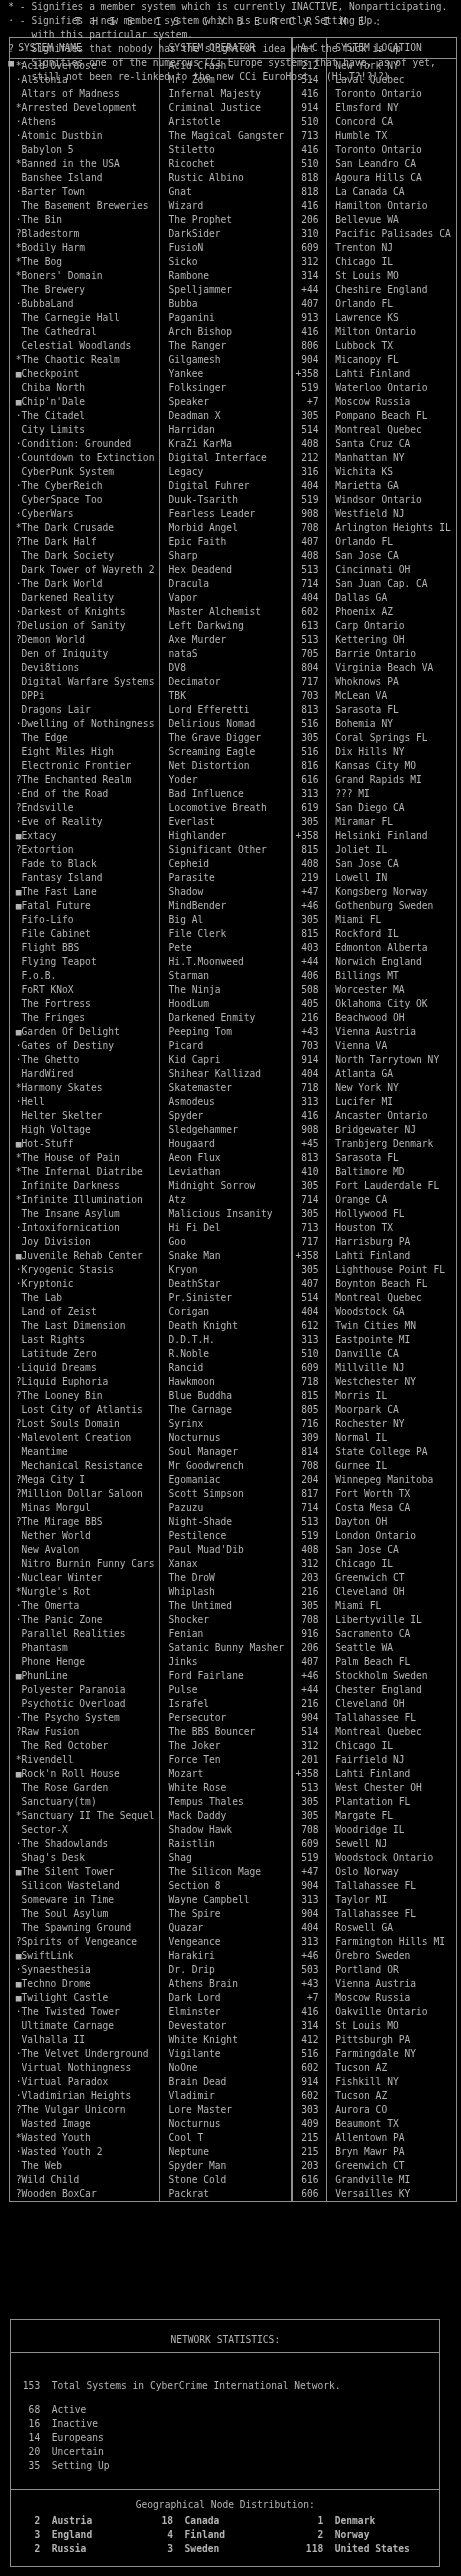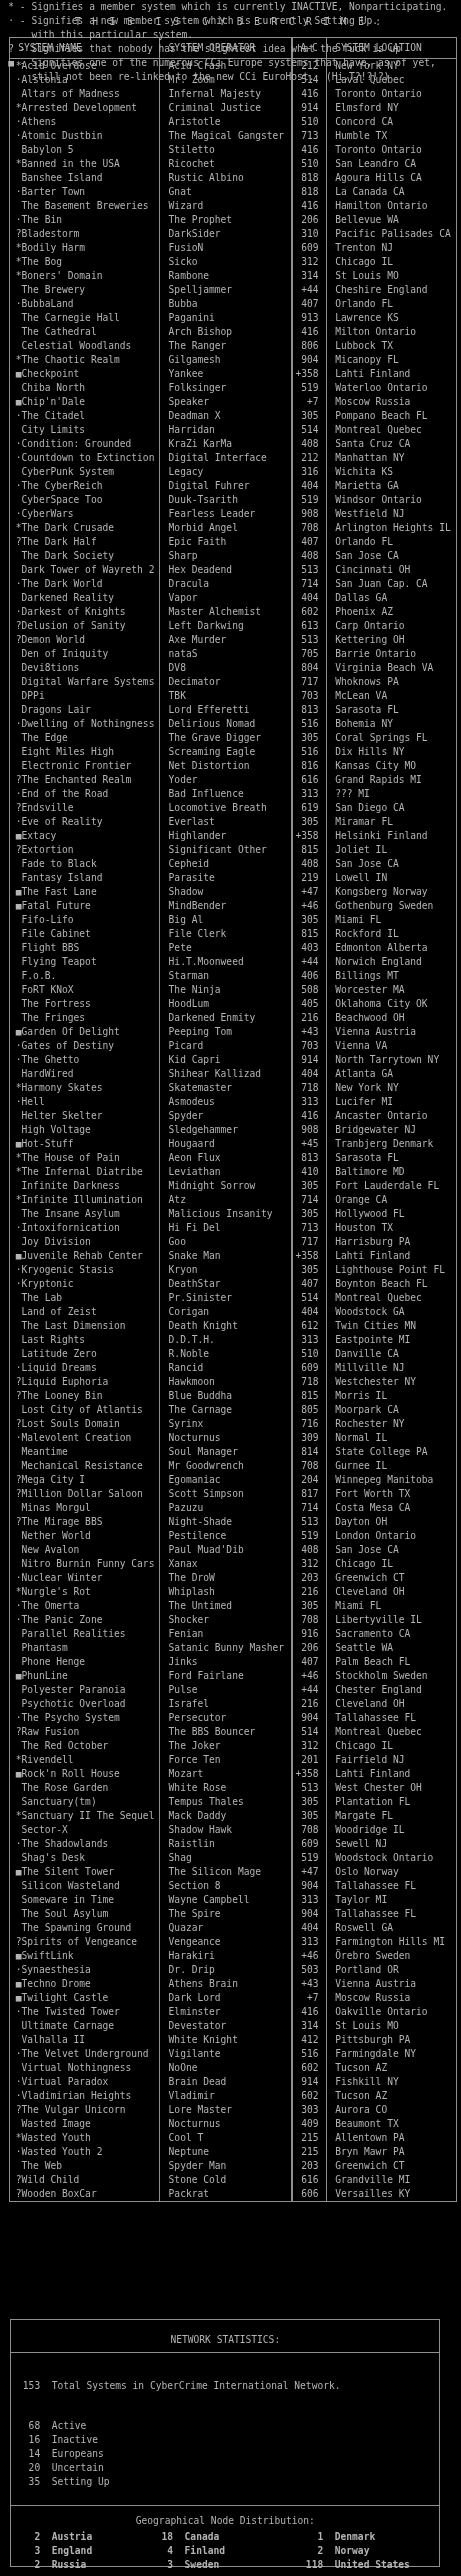--- a/index.html
+++ b/index.html
@@ -24,21 +24,21 @@
   .c3h{width:33px;text-align:center;box-sizing:border-box;}
   .c4{width:129px;padding-left:8.3px;box-sizing:border-box;}
   
   .legend{position:absolute;left:8.3px;top:3455;line-height:14px;}
   .legend div{white-space:pre;}
   
   .statsbox{position:absolute;left:10.3px;top:2319px;width:428px;height:246px;border:1.3px solid #8f8f8f;}
   .sb-title{margin-top:13px;text-align:center;white-space:pre;line-height:14px;}
   .sb-sep1{height:1.3px;background:#8f8f8f;margin-top:5.1px;}
   .sb-total{margin-top:26px;white-space:pre;line-height:14px;}
-  .sb-counts{margin-top:26px;line-height:14px;}
+  .sb-counts{margin-top:10px;line-height:14px;}
   .sb-counts div{white-space:pre;}
   .sb-sep2{height:1.3px;background:#8f8f8f;margin-top:15.4px;}
   .sb-geo-title{margin-top:7.7px;text-align:center;white-space:pre;line-height:14px;}
   .sb-geo{margin-top:2px;line-height:14px;font-weight:bold;}
   .sb-geo div{white-space:pre;}
 </style>
 </head>
 <body>
 
 <div class="title">T  H  I  S    I  S    C  Y  B  E  R  C  R  I  M  E  :</div>

